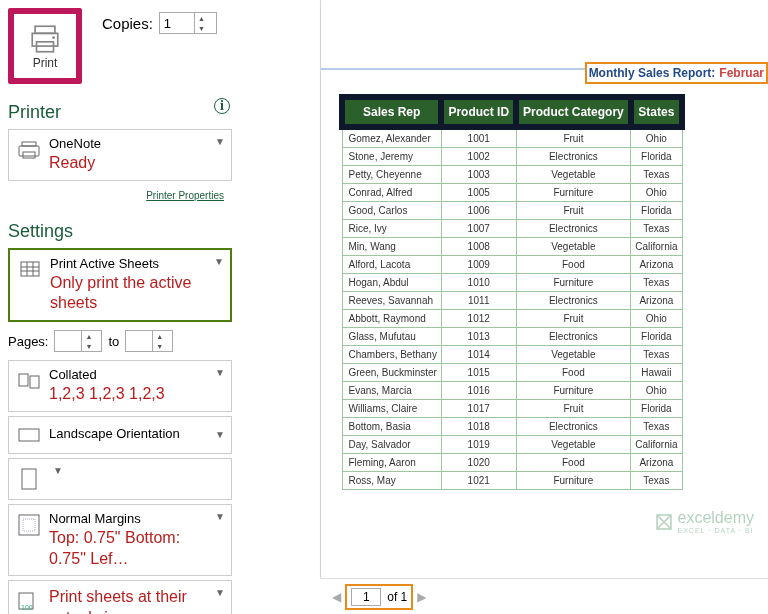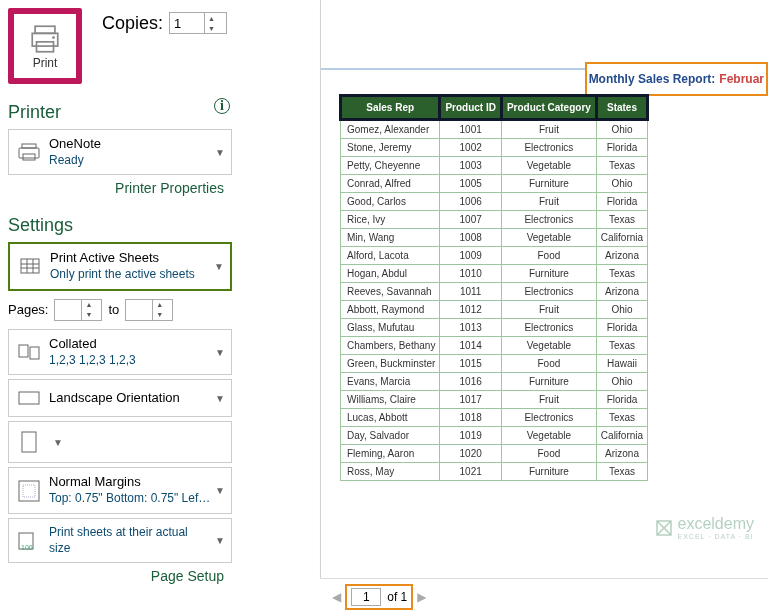--- a/index.html
+++ b/index.html
@@ -3,49 +3,49 @@
 <meta charset="utf-8">
 <style>
 * { box-sizing: border-box; margin: 0; padding: 0; font-family: "Segoe UI", sans-serif; }
 body { background: #fff; width: 768px; height: 614px; overflow: hidden; position: relative; }
 .left-panel { position: absolute; left: 0; top: 0; width: 240px; padding: 8px; }
 .print-row { display: flex; align-items: flex-start; gap: 10px; }
 .print-btn { display: flex; flex-direction: column; align-items: center; border: 6px solid #be185d; padding: 8px 14px; border-radius: 2px; width: 74px; }
 .print-btn svg { width: 34px; height: 34px; }
 .print-btn span { font-size: 12px; color: #333; }
 .copies { display: flex; align-items: center; gap: 6px; margin-top: 4px; margin-left: 10px; }
-.copies label { font-size: 18px; text-align: right; }
+.copies label { font-size: 15px; text-align: right; }
 .spinner { display: flex; align-items: center; border: 1px solid #aaa; height: 22px; width: 58px; }
 .spinner input { border: none; width: 34px; text-align: left; padding: 0 4px; font-size: 13px; outline: none; }
 .spinner .arrows { display: flex; flex-direction: column; border-left: 1px solid #aaa; width: 14px; }
 .spinner .arrows span { height: 10px; display: flex; align-items: center; justify-content: center; font-size: 7px; color: #555; cursor: pointer; }
 .section-head { font-size: 18px; color: #1a5d3a; font-weight: 300; margin-top: 18px; margin-bottom: 6px; }
 .info-icon { position: absolute; right: 10px; top: 98px; color: #1a5d3a; font-size: 14px; font-weight: bold; border: 1px solid #1a5d3a; border-radius: 50%; width: 16px; height: 16px; display: flex; align-items: center; justify-content: center; font-family: Georgia, serif; }
 .dropdown { display: flex; align-items: center; border: 1px solid #ccc; padding: 4px 6px; margin-bottom: 4px; background: #fff; position: relative; }
-.dropdown.two-line { align-items: center; padding: 6px; }
+.dropdown.two-line { align-items: flex-start; padding: 6px; }
 .dropdown .icon { width: 28px; height: 28px; display: flex; align-items: center; justify-content: center; margin-right: 6px; flex-shrink: 0; }
 .dropdown .txt { flex: 1; font-size: 13px; line-height: 1.3; }
-.dropdown .txt .sub { color: #0c4a6e; font-size: 12px; }
+.dropdown .txt .sub { color: #b91c1c; font-size: 16px; }
 .dropdown .caret { font-size: 10px; color: #666; margin-left: 4px; }
 .highlight { border: 2px solid #4d7c0f; }
-.link { color: #1a5d3a; font-size: 14px; cursor: pointer; }
+.link { color: #1a5d3a; text-decoration: underline; font-size: 10px; cursor: pointer; }
 .link-row { text-align: right; margin: 4px 8px 10px 0; }
 .pages-row { display: flex; align-items: center; gap: 6px; font-size: 13px; margin: 8px 0; }
 .pages-row .spinner { width: 48px; }
 .pages-row .spinner input { width: 26px; }
 .preview { position: absolute; left: 320px; top: 0; right: 0; bottom: 36px; background: #fafafa; border-left: 1px solid #ddd; display: flex; align-items: flex-start; justify-content: flex-start; }
 .sheet { background: #fff; width: 100%; height: 100%; position: relative; box-shadow: 0 0 2px rgba(0,0,0,0.15); padding: 16px 0 0 8px; overflow: hidden; }
 .title-line { position: absolute; top: 68px; left: 0; right: 0; height: 2px; background: #4a80c4; opacity: 0.4; }
-.title-box { position: absolute; top: 62px; right: 0; display: flex; gap: 4px; font-size: 12px; font-weight: bold; color: #244b8c; border: 2px solid #e88b1a; padding: 8px 2px; background: #fff; }
+.title-box { position: absolute; top: 62px; right: 0; display: flex; gap: 4px; font-size: 12px; font-weight: bold; color: #244b8c; border: 2px solid #e88b1a; padding: 2px 2px; background: #fff; }
 .title-box .feb { color: #c44; }
 .tbl { position: absolute; top: 94px; left: 18px; right: 0; border-collapse: collapse; font-size: 10px; }
-.tbl th { background: #2b5f2b; color: #fff; font-weight: bold; padding: 5px 4px; border: 3px solid #0f172a; font-size: 10px; }
+.tbl th { background: #2b5f2b; color: #fff; font-weight: bold; padding: 5px 4px; border: 6px solid #0f172a; font-size: 12px; }
 .tbl td { border: 1px solid #9ec69e; padding: 3px 4px; text-align: center; color: #333; font-size: 10px; }
 .tbl td:first-child { text-align: left; padding-left: 6px; }
-.watermark { position: absolute; bottom: 38px; right: 14px; opacity: 0.35; display: flex; align-items: center; gap: 4px; color: #2a7a4a; font-size: 14px; font-weight: 300; }
+.watermark { position: absolute; bottom: 44px; right: 14px; opacity: 0.35; display: flex; align-items: center; gap: 4px; color: #2a7a4a; font-size: 14px; font-weight: 300; }
 .pager { position: absolute; left: 320px; bottom: 0; right: 0; height: 36px; background: #fff; border-top: 1px solid #ddd; display: flex; align-items: center; padding: 0 12px; gap: 4px; }
 .pager .nav { color: #aaa; font-size: 12px; cursor: pointer; }
 .pager .pagebox { border: 2px solid #e88b1a; display: flex; align-items: center; gap: 6px; padding: 2px 4px; font-size: 12px; }
 .pager .pagebox input { width: 30px; border: 1px solid #aaa; text-align: center; font-size: 12px; padding: 1px; }
 </style>
 </head>
 <body>
 
 <div class="left-panel">
   <div class="print-row">
@@ -296,21 +296,21 @@
             <td>Furniture</td>
             <td>Ohio</td>
           </tr>
           <tr>
             <td>Williams, Claire</td>
             <td>1017</td>
             <td>Fruit</td>
             <td>Florida</td>
           </tr>
           <tr>
-            <td>Lucas, Abbott</td>
+            <td>Bottom, Basia</td>
             <td>1018</td>
             <td>Electronics</td>
             <td>Texas</td>
           </tr>
           <tr>
             <td>Day, Salvador</td>
             <td>1019</td>
             <td>Vegetable</td>
             <td>California</td>
           </tr>

